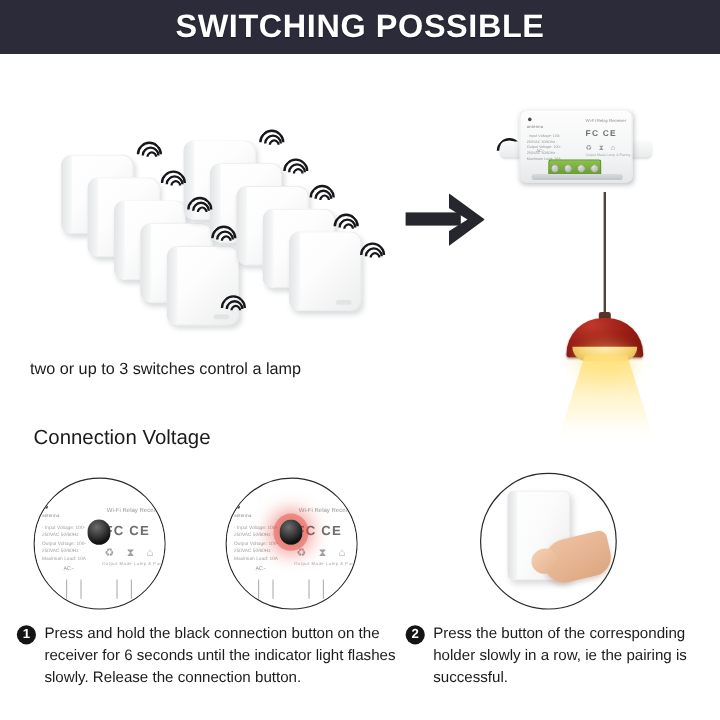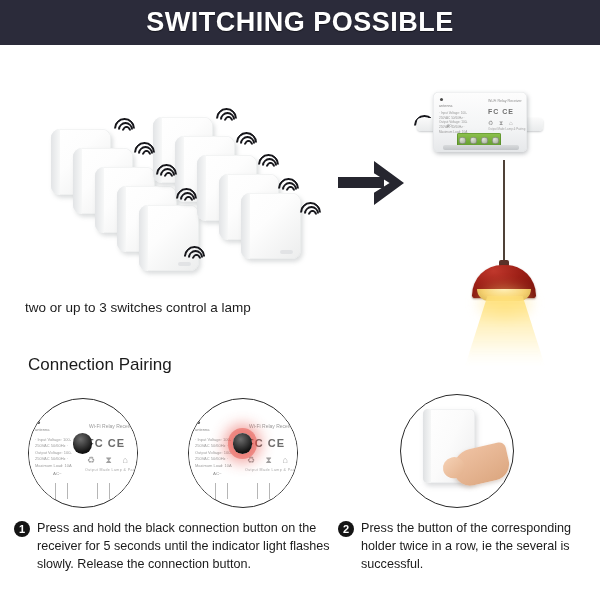--- a/index.html
+++ b/index.html
@@ -325,21 +325,21 @@
 
   <div class="lamp">
     <div class="lamp-cord"></div>
     <div class="lamp-cap"></div>
     <div class="lamp-shade"></div>
     <div class="lamp-inner"></div>
     <div class="lamp-glow"></div>
     <div class="lamp-beam"></div>
   </div>
 
-  <div class="cm-title">Connection Pairing</div>
+  <div class="cm-title">Connection Voltage</div>
 
   <div class="circle c1">
     <div class="face">
       <span class="f-led"></span>
       <span class="f-brand">antenna</span>
       <span class="f-title">Wi-Fi  Relay Receiver</span>
       <span class="f-specs">· Input Voltage:
 100-250VAC  50/60Hz
 · Output Voltage:
 100-250VAC  50/60Hz
@@ -382,20 +382,20 @@
     </div>
   </div>
 
   <div class="circle c3">
     <div class="wsw"></div>
     <div class="finger"></div>
   </div>
 
   <div class="step s1">
     <div class="badge">1</div>
-    <div class="step-text">Press and hold the black connection button on the receiver for 5 seconds until the indicator light flashes slowly. Release the connection button.</div>
+    <div class="step-text">Press and hold the black connection button on the receiver for 6 seconds until the indicator light flashes slowly. Release the connection button.</div>
   </div>
   <div class="step s2">
     <div class="badge">2</div>
-    <div class="step-text">Press the button of the corresponding holder twice in a row, ie the several is successful.</div>
+    <div class="step-text">Press the button of the corresponding holder slowly in a row, ie the pairing is successful.</div>
   </div>
 
 </div>
 
 </body></html>

